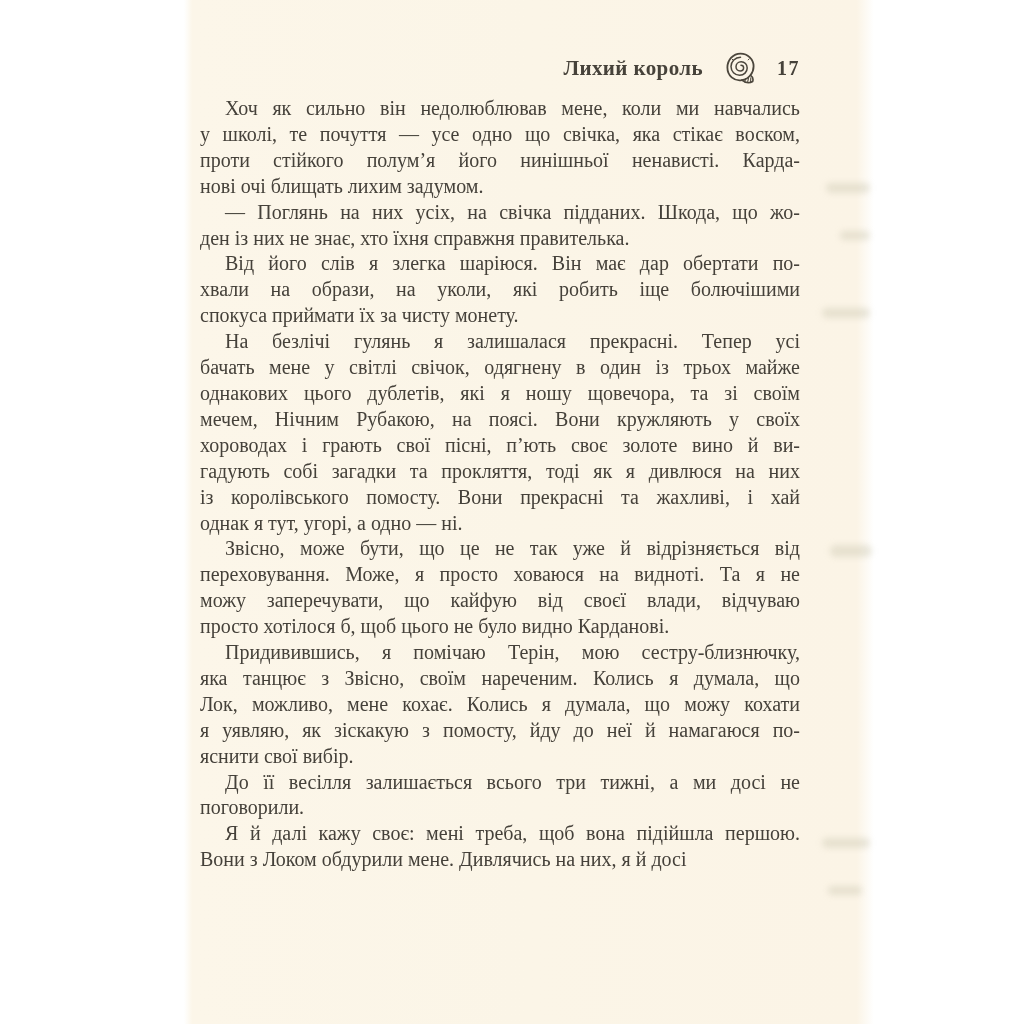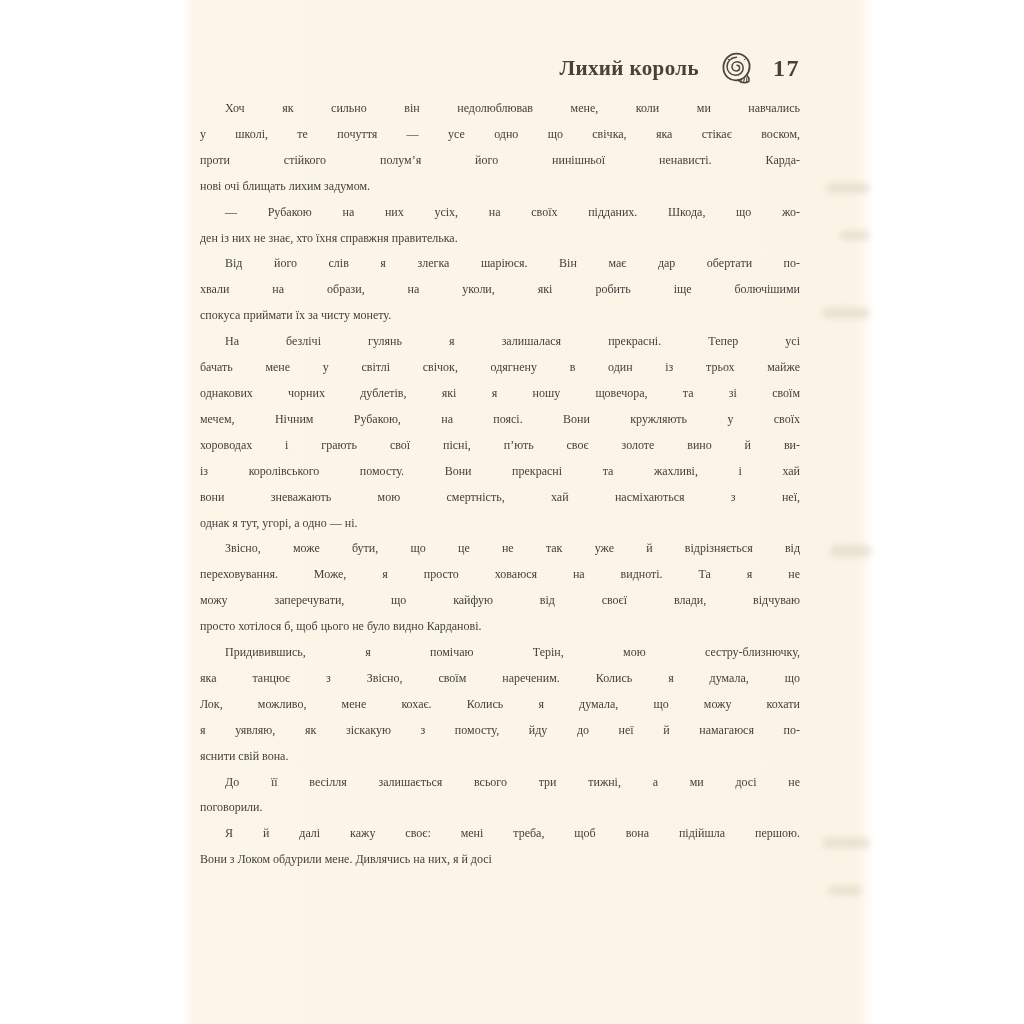--- a/index.html
+++ b/index.html
@@ -57,32 +57,32 @@
     font-weight: bold;
     letter-spacing: 0.4px;
     white-space: nowrap;
   }
   .shell {
     width: 40px;
     height: 34px;
     flex: 0 0 auto;
   }
   .page-number {
-    font-size: 24px;
+    font-size: 20px;
     font-weight: bold;
     letter-spacing: 1.5px;
   }
   
   .text-block {
     position: absolute;
     left: 200px;
     top: 96px;
     width: 600px;
     color: #45413a;
-    font-size: 12px;
+    font-size: 20px;
     line-height: 25.9px;
     text-rendering: optimizeLegibility;
   }
   .para { margin: 0; padding: 0; }
   .ln {
     display: block;
     text-align: justify;
     text-align-last: justify;
     white-space: normal;
   }
@@ -120,54 +120,54 @@
   <div class="text-block">
 
     <p class="para">
       <span class="ln ind">Хоч як сильно він недолюблював мене, коли ми навчались</span>
       <span class="ln">у школі, те почуття — усе одно що свічка, яка стікає воском,</span>
       <span class="ln">проти стійкого полум’я його нинішньої ненависті. Карда-</span>
       <span class="ln end">нові очі блищать лихим задумом.</span>
     </p>
 
     <p class="para">
-      <span class="ln ind">— Рубакою на них усіх, на своїх підданих. Шкода, що жо-</span>
+      <span class="ln ind">— Поглянь на них усіх, на свічка підданих. Шкода, що жо-</span>
       <span class="ln end">ден із них не знає, хто їхня справжня правителька.</span>
     </p>
 
     <p class="para">
       <span class="ln ind">Від його слів я злегка шаріюся. Він має дар обертати по-</span>
       <span class="ln">хвали на образи, на уколи, які робить іще болючішими</span>
       <span class="ln end">спокуса приймати їх за чисту монету.</span>
     </p>
 
     <p class="para">
       <span class="ln ind">На безлічі гулянь я залишалася прекрасні. Тепер усі</span>
       <span class="ln">бачать мене у світлі свічок, одягнену в один із трьох майже</span>
-      <span class="ln">однакових чорних дублетів, які я ношу щовечора, та зі своїм</span>
+      <span class="ln">однакових цього дублетів, які я ношу щовечора, та зі своїм</span>
       <span class="ln">мечем, Нічним Рубакою, на поясі. Вони кружляють у своїх</span>
       <span class="ln">хороводах і грають свої пісні, п’ють своє золоте вино й ви-</span>
+      <span class="ln">гадують собі загадки та прокляття, тоді як я дивлюся на них</span>
       <span class="ln">із королівського помосту. Вони прекрасні та жахливі, і хай</span>
-      <span class="ln">вони зневажають мою смертність, хай насміхаються з неї,</span>
       <span class="ln end">однак я тут, угорі, а одно — ні.</span>
     </p>
 
     <p class="para">
       <span class="ln ind">Звісно, може бути, що це не так уже й відрізняється від</span>
       <span class="ln">переховування. Може, я просто ховаюся на видноті. Та я не</span>
       <span class="ln">можу заперечувати, що кайфую від своєї влади, відчуваю</span>
       <span class="ln end">просто хотілося б, щоб цього не було видно Карданові.</span>
     </p>
 
     <p class="para">
       <span class="ln ind">Придивившись, я помічаю Терін, мою сестру-близнючку,</span>
       <span class="ln">яка танцює з Звісно, своїм нареченим. Колись я думала, що</span>
       <span class="ln">Лок, можливо, мене кохає. Колись я думала, що можу кохати</span>
       <span class="ln">я уявляю, як зіскакую з помосту, йду до неї й намагаюся по-</span>
-      <span class="ln end">яснити свій вона.</span>
+      <span class="ln end">яснити свої вибір.</span>
     </p>
 
     <p class="para">
       <span class="ln ind">До її весілля залишається всього три тижні, а ми досі не</span>
       <span class="ln end">поговорили.</span>
     </p>
 
     <p class="para">
       <span class="ln ind">Я й далі кажу своє: мені треба, щоб вона підійшла першою.</span>
       <span class="ln end">Вони з Локом обдурили мене. Дивлячись на них, я й досі</span>

